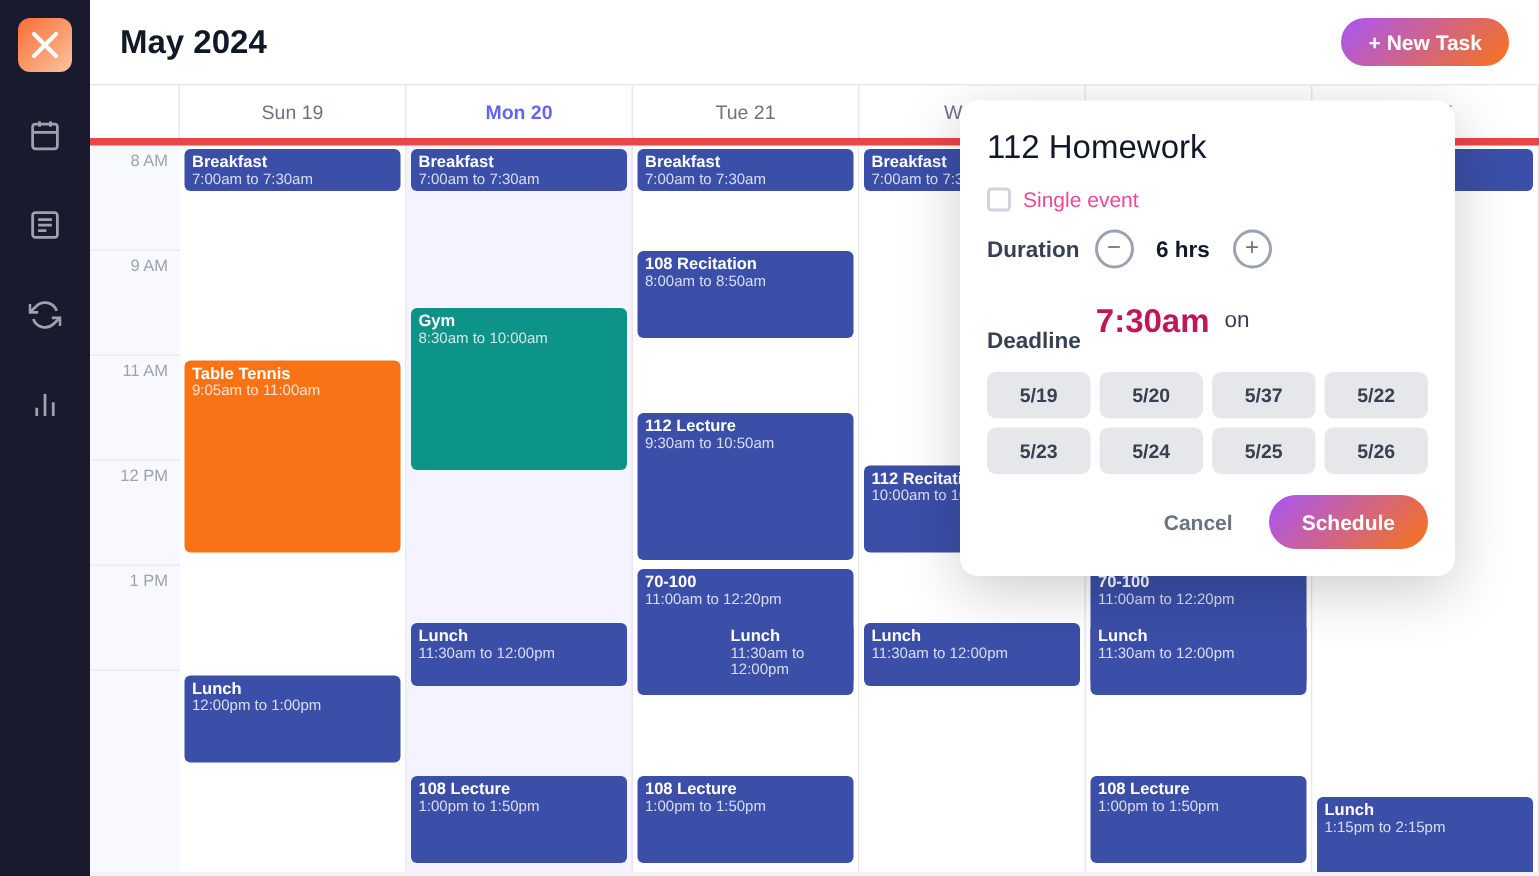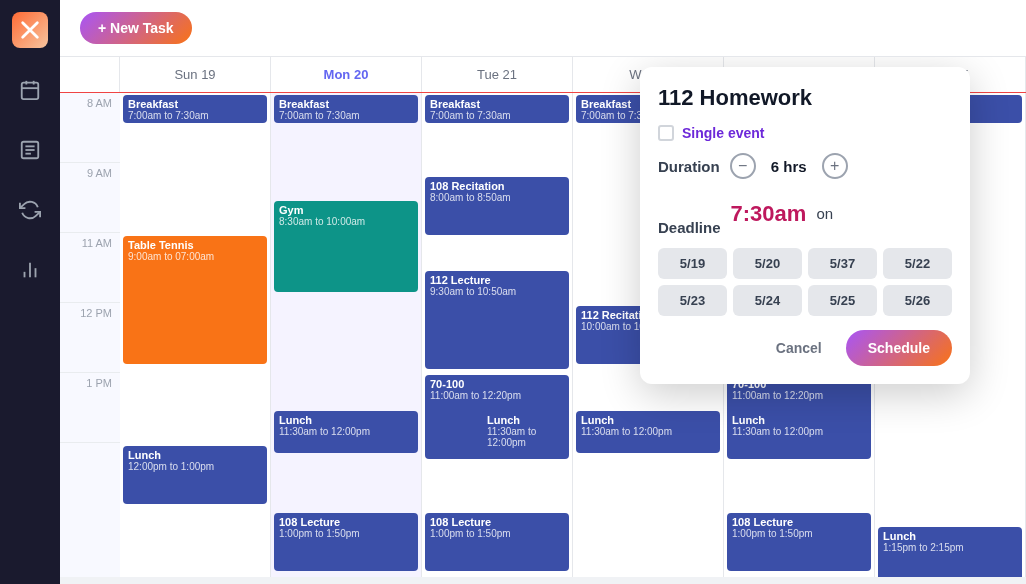--- a/index.html
+++ b/index.html
@@ -16,21 +16,21 @@
     
     .main { flex: 1; display: flex; flex-direction: column; overflow: hidden; }
 
     
     .header { display: flex; align-items: center; justify-content: space-between; padding: 12px 20px; background: white; border-bottom: 1px solid #e5e7eb; }
     .header-title { font-size: 22px; font-weight: 600; color: #111827; }
     .new-task-btn { background: linear-gradient(135deg, #a855f7, #f97316); color: white; border: none; border-radius: 20px; padding: 8px 18px; font-size: 14px; font-weight: 600; cursor: pointer; display: flex; align-items: center; gap: 6px; }
 
     
     .calendar { flex: 1; overflow: hidden; position: relative; }
-    .calendar-header { display: grid; grid-template-columns: 60px repeat(6, 1fr); background: white; border-bottom: 1px solid #ef4444; }
+    .calendar-header { display: grid; grid-template-columns: 60px repeat(6, 1fr); background: white; border-bottom: 5px solid #ef4444; }
     .day-header { padding: 10px; text-align: center; font-size: 13px; font-weight: 500; color: #6b7280; border-right: 1px solid #e5e7eb; }
     .day-header.today { color: #6366f1; font-weight: 700; }
     .time-col-header { border-right: 1px solid #e5e7eb; }
 
     .calendar-body { display: grid; grid-template-columns: 60px repeat(6, 1fr); overflow-y: auto; height: calc(584px - 100px); background: #f8f9ff; }
 
     .time-col { display: flex; flex-direction: column; }
     .time-slot { height: 70px; display: flex; align-items: flex-start; justify-content: flex-end; padding: 4px 8px 0 0; font-size: 11px; color: #9ca3af; border-bottom: 1px solid #e9ecef; flex-shrink: 0; }
 
     .day-col { border-right: 1px solid #e5e7eb; position: relative; background: white; }
@@ -40,23 +40,23 @@
     .event { position: absolute; left: 3px; right: 3px; border-radius: 4px; padding: 3px 5px; font-size: 11px; overflow: hidden; cursor: pointer; }
     .event-title { font-weight: 600; color: white; font-size: 11px; }
     .event-time { color: rgba(255,255,255,0.8); font-size: 10px; }
     .event-blue { background: #3b4fa8; }
     .event-teal { background: #0d9488; }
     .event-orange { background: #f97316; }
 
     
     .popup-overlay { position: absolute; top: 0; left: 0; right: 0; bottom: 0; pointer-events: none; z-index: 100; }
     .popup { position: absolute; top: 10px; left: 580px; width: 330px; background: white; border-radius: 12px; box-shadow: 0 10px 40px rgba(0,0,0,0.2); pointer-events: all; padding: 18px; }
-    .popup-title { font-size: 22px; font-weight: 700; color: #111827; margin-bottom: 14px; }
+    .popup-title { font-size: 22px; font-weight: 400; color: #111827; margin-bottom: 14px; }
     .popup-row { display: flex; align-items: center; gap: 10px; margin-bottom: 12px; }
-    .checkbox-label { display: flex; align-items: center; gap: 8px; font-size: 14px; color: #6d28d9; font-weight: bold; }
+    .checkbox-label { display: flex; align-items: center; gap: 8px; font-size: 14px; color: #ec4899; }
     .checkbox-box { width: 16px; height: 16px; border: 2px solid #d1d5db; border-radius: 3px; background: white; }
     .duration-row { display: flex; align-items: center; gap: 10px; }
     .duration-label { font-size: 15px; font-weight: 700; color: #374151; }
     .duration-control { display: flex; align-items: center; gap: 8px; }
     .dur-btn { width: 26px; height: 26px; border-radius: 50%; border: 2px solid #9ca3af; background: white; cursor: pointer; display: flex; align-items: center; justify-content: center; color: #6b7280; font-size: 16px; }
     .dur-value { font-size: 15px; font-weight: 600; color: #111827; min-width: 50px; text-align: center; }
     .deadline-row { display: flex; align-items: center; gap: 10px; }
     .deadline-label { font-size: 15px; font-weight: 600; color: #374151; margin-top: 28px; }
     .deadline-time { font-size: 22px; font-weight: 700; color: #be185d; }
     .deadline-on { font-size: 15px; color: #374151; }
@@ -107,20 +107,21 @@
           <line x1="18" y1="20" x2="18" y2="10"></line>
           <line x1="12" y1="20" x2="12" y2="4"></line>
           <line x1="6" y1="20" x2="6" y2="14"></line>
         </svg>
     </div>
   </div>
 
   <div class="main">
 
     <div class="header">
+      <div class="header-title">May 2024</div>
       <button class="new-task-btn">+ New Task</button>
     </div>
 
     <div class="calendar">
 
       <div class="calendar-header">
         <div class="time-col-header"></div>
         <div class="day-header">Sun 19</div>
         <div class="day-header today">Mon 20</div>
         <div class="day-header">Tue 21</div>
@@ -140,55 +141,55 @@
         </div>
 
         <div class="day-col" style="position:relative;">
           <div style="height:490px;"></div>
           <div class="event event-blue" style="top:2px;height:28px;">
             <div class="event-title">Breakfast</div>
             <div class="event-time">7:00am to 7:30am</div>
           </div>
           <div class="event event-orange" style="top:143px;height:128px;">
             <div class="event-title">Table Tennis</div>
-            <div class="event-time">9:00am to 07:00am</div>
+            <div class="event-time">9:05am to 11:00am</div>
           </div>
           <div class="event event-blue" style="top:353px;height:58px;">
             <div class="event-title">Lunch</div>
             <div class="event-time">12:00pm to 1:00pm</div>
           </div>
         </div>
 
         <div class="day-col today-col" style="position:relative;">
           <div style="height:490px;"></div>
           <div class="event event-blue" style="top:2px;height:28px;">
             <div class="event-title">Breakfast</div>
             <div class="event-time">7:00am to 7:30am</div>
           </div>
-          <div class="event event-teal" style="top:108px;height:91px;">
+          <div class="event event-teal" style="top:108px;height:108px;">
             <div class="event-title">Gym</div>
             <div class="event-time">8:30am to 10:00am</div>
           </div>
           <div class="event event-blue" style="top:318px;height:42px;">
             <div class="event-title">Lunch</div>
             <div class="event-time">11:30am to 12:00pm</div>
           </div>
           <div class="event event-blue" style="top:420px;height:58px;">
             <div class="event-title">108 Lecture</div>
             <div class="event-time">1:00pm to 1:50pm</div>
           </div>
         </div>
 
         <div class="day-col" style="position:relative;">
           <div style="height:490px;"></div>
           <div class="event event-blue" style="top:2px;height:28px;">
             <div class="event-title">Breakfast</div>
             <div class="event-time">7:00am to 7:30am</div>
           </div>
-          <div class="event event-blue" style="top:84px;height:58px;">
+          <div class="event event-blue" style="top:70px;height:58px;">
             <div class="event-title">108 Recitation</div>
             <div class="event-time">8:00am to 8:50am</div>
           </div>
           <div class="event event-blue" style="top:178px;height:98px;">
             <div class="event-title">112 Lecture</div>
             <div class="event-time">9:30am to 10:50am</div>
           </div>
           <div class="event event-blue" style="top:282px;height:84px;">
             <div class="event-title">70-100</div>
             <div class="event-time">11:00am to 12:20pm</div>

